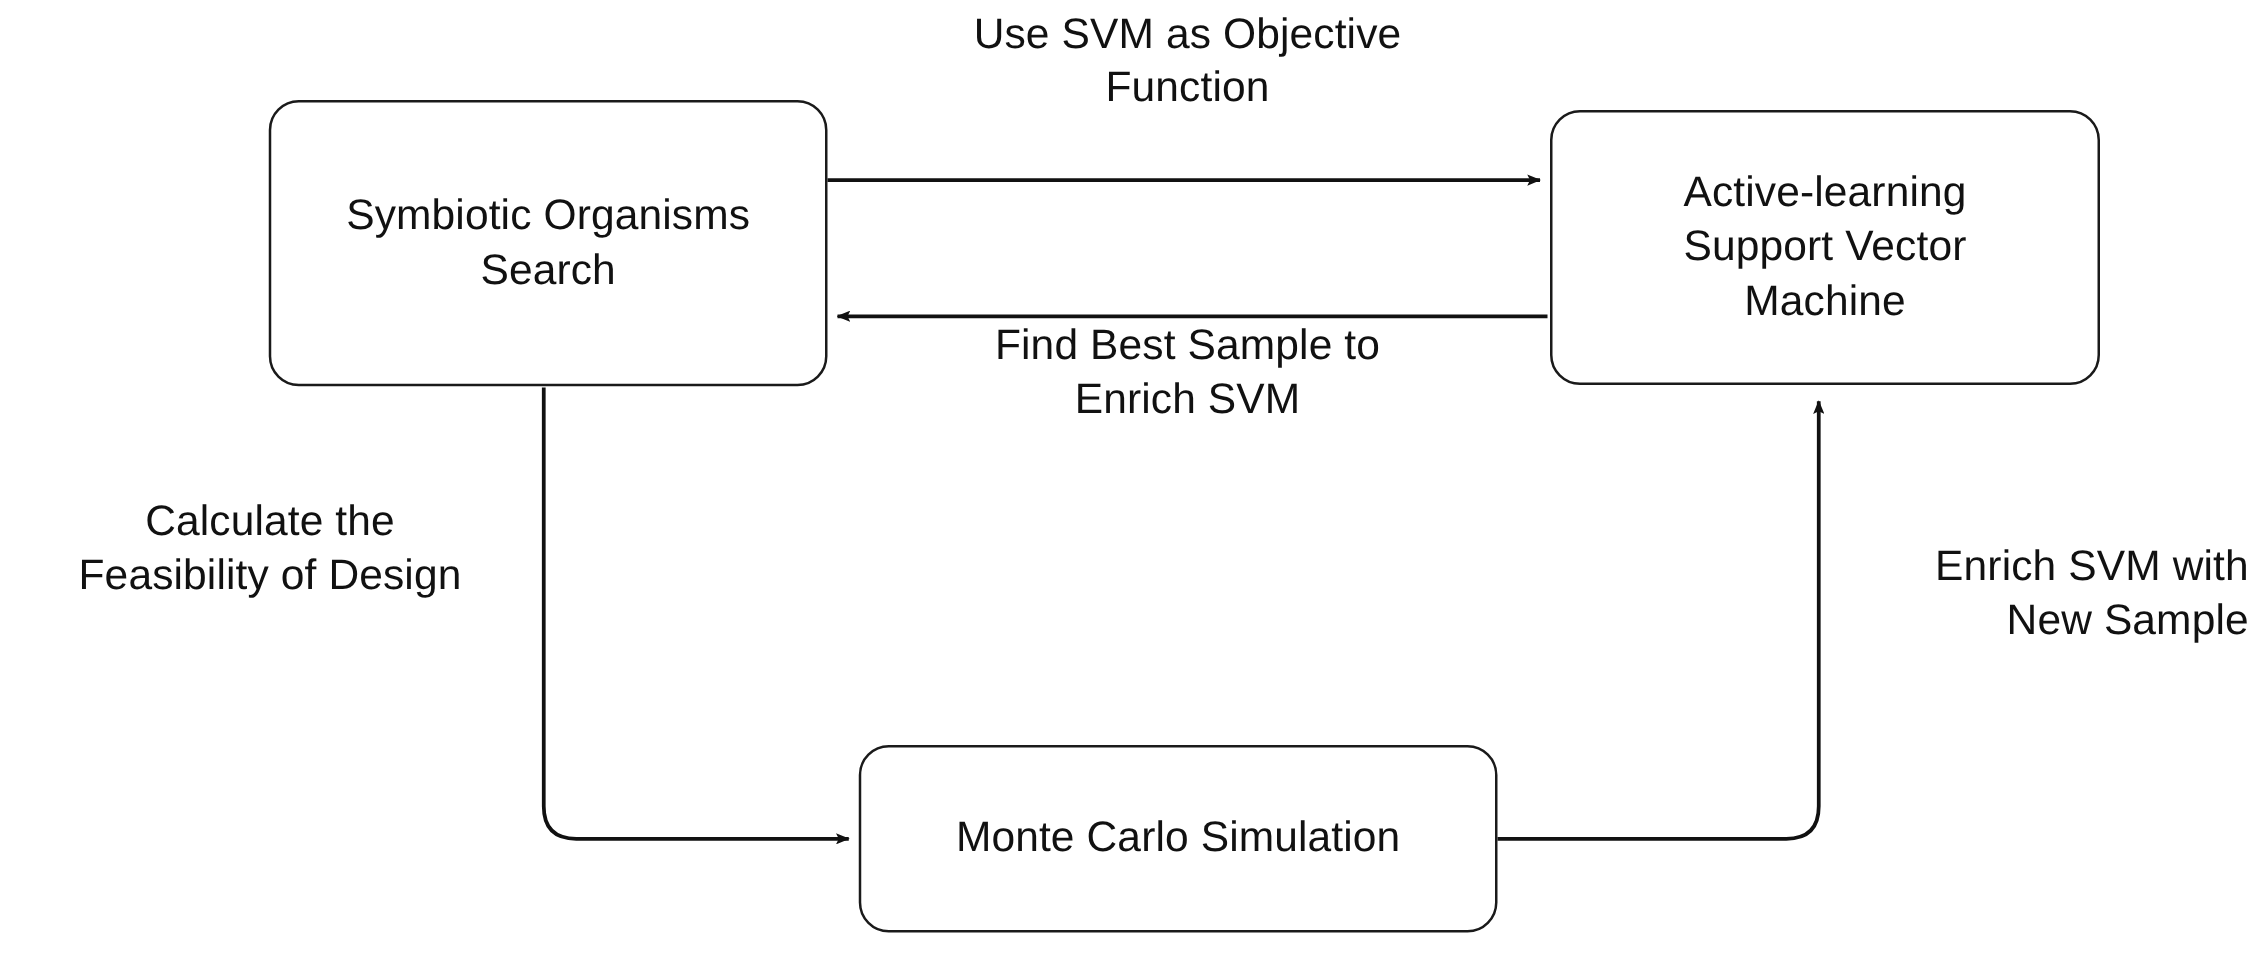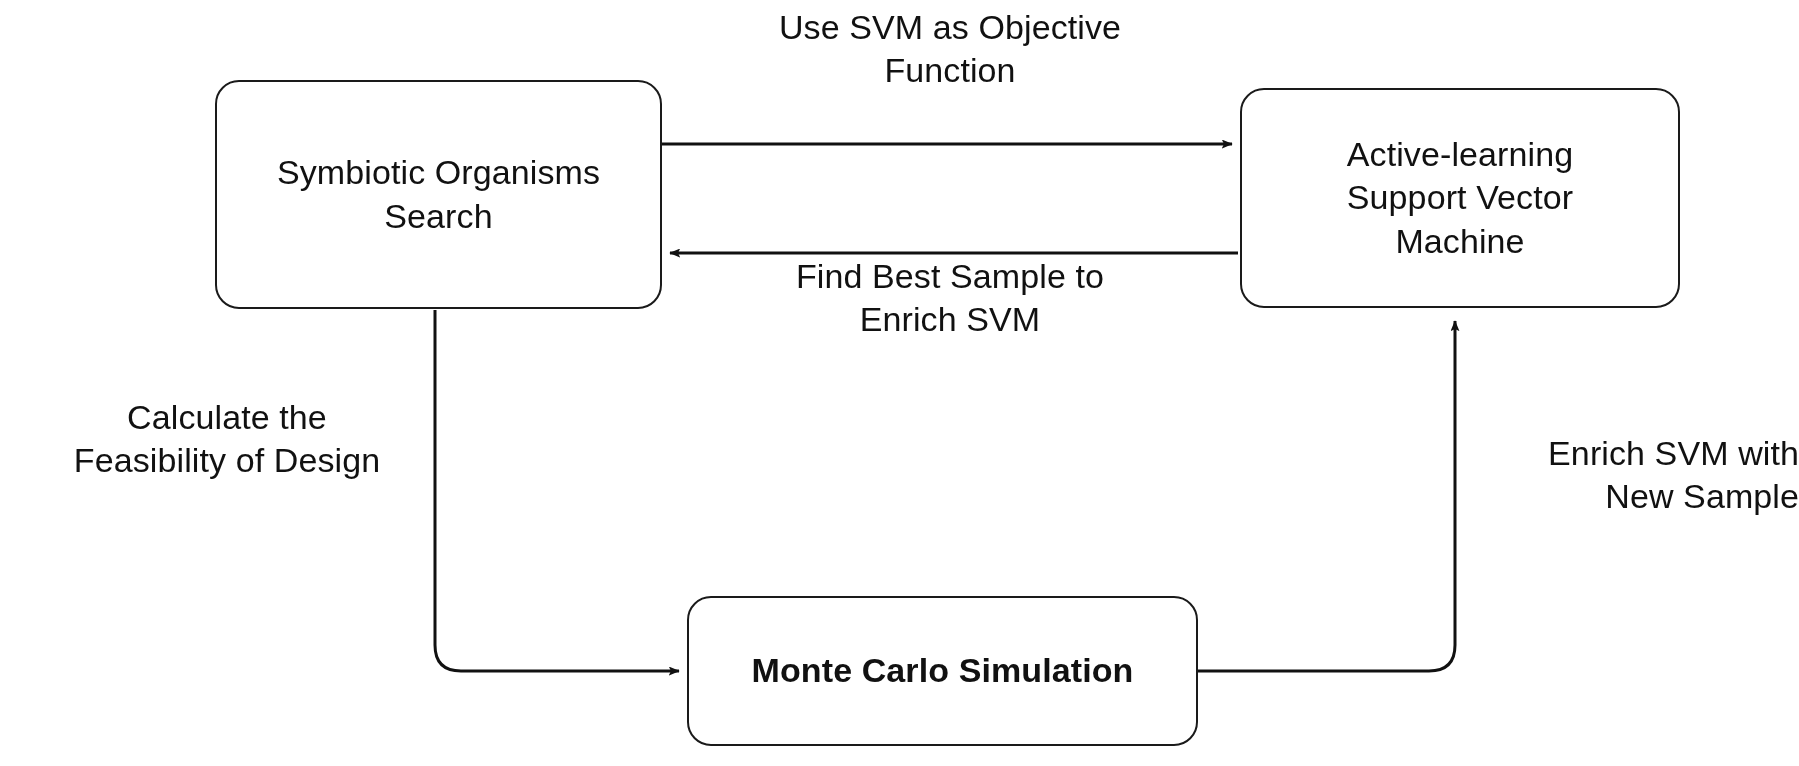--- a/index.html
+++ b/index.html
@@ -48,25 +48,25 @@
     text-align: center;
     color: #111111;
     font-size: 34px;
     line-height: 1.25;
     letter-spacing: 0.1px;
     white-space: pre-line;
     background: transparent;
   }
   #box-sos   { left: 215px; top: 80px;  width: 447px; height: 229px; }
   #box-aslsvm{ left: 1240px; top: 88px; width: 440px; height: 220px; }
-  #box-mcs   { left: 687px; top: 596px; width: 511px; height: 150px; font-weight: bold; }
+  #box-mcs   { left: 687px; top: 596px; width: 511px; height: 150px; }
 
   #label-use-svm        { left: 700px;  top: 6px;   width: 500px; }
   #label-find-best      { left: 700px;  top: 255px; width: 500px; }
-  #label-calculate      { left: 12px;    top: 396px; width: 430px; }
+  #label-calculate      { left: 1px;    top: 396px; width: 430px; }
   #label-enrich-new     { left: 1465px; top: 432px; width: 334px; text-align: right; }
 </style>
 </head>
 <body>
 
 <div id="canvas">
 
   <svg id="diagram-svg" viewBox="0 0 1799 766" xmlns="http://www.w3.org/2000/svg">
     <defs>
       <marker id="arrowhead" markerWidth="11" markerHeight="9" refX="10.2" refY="4.5" orient="auto" markerUnits="userSpaceOnUse">

